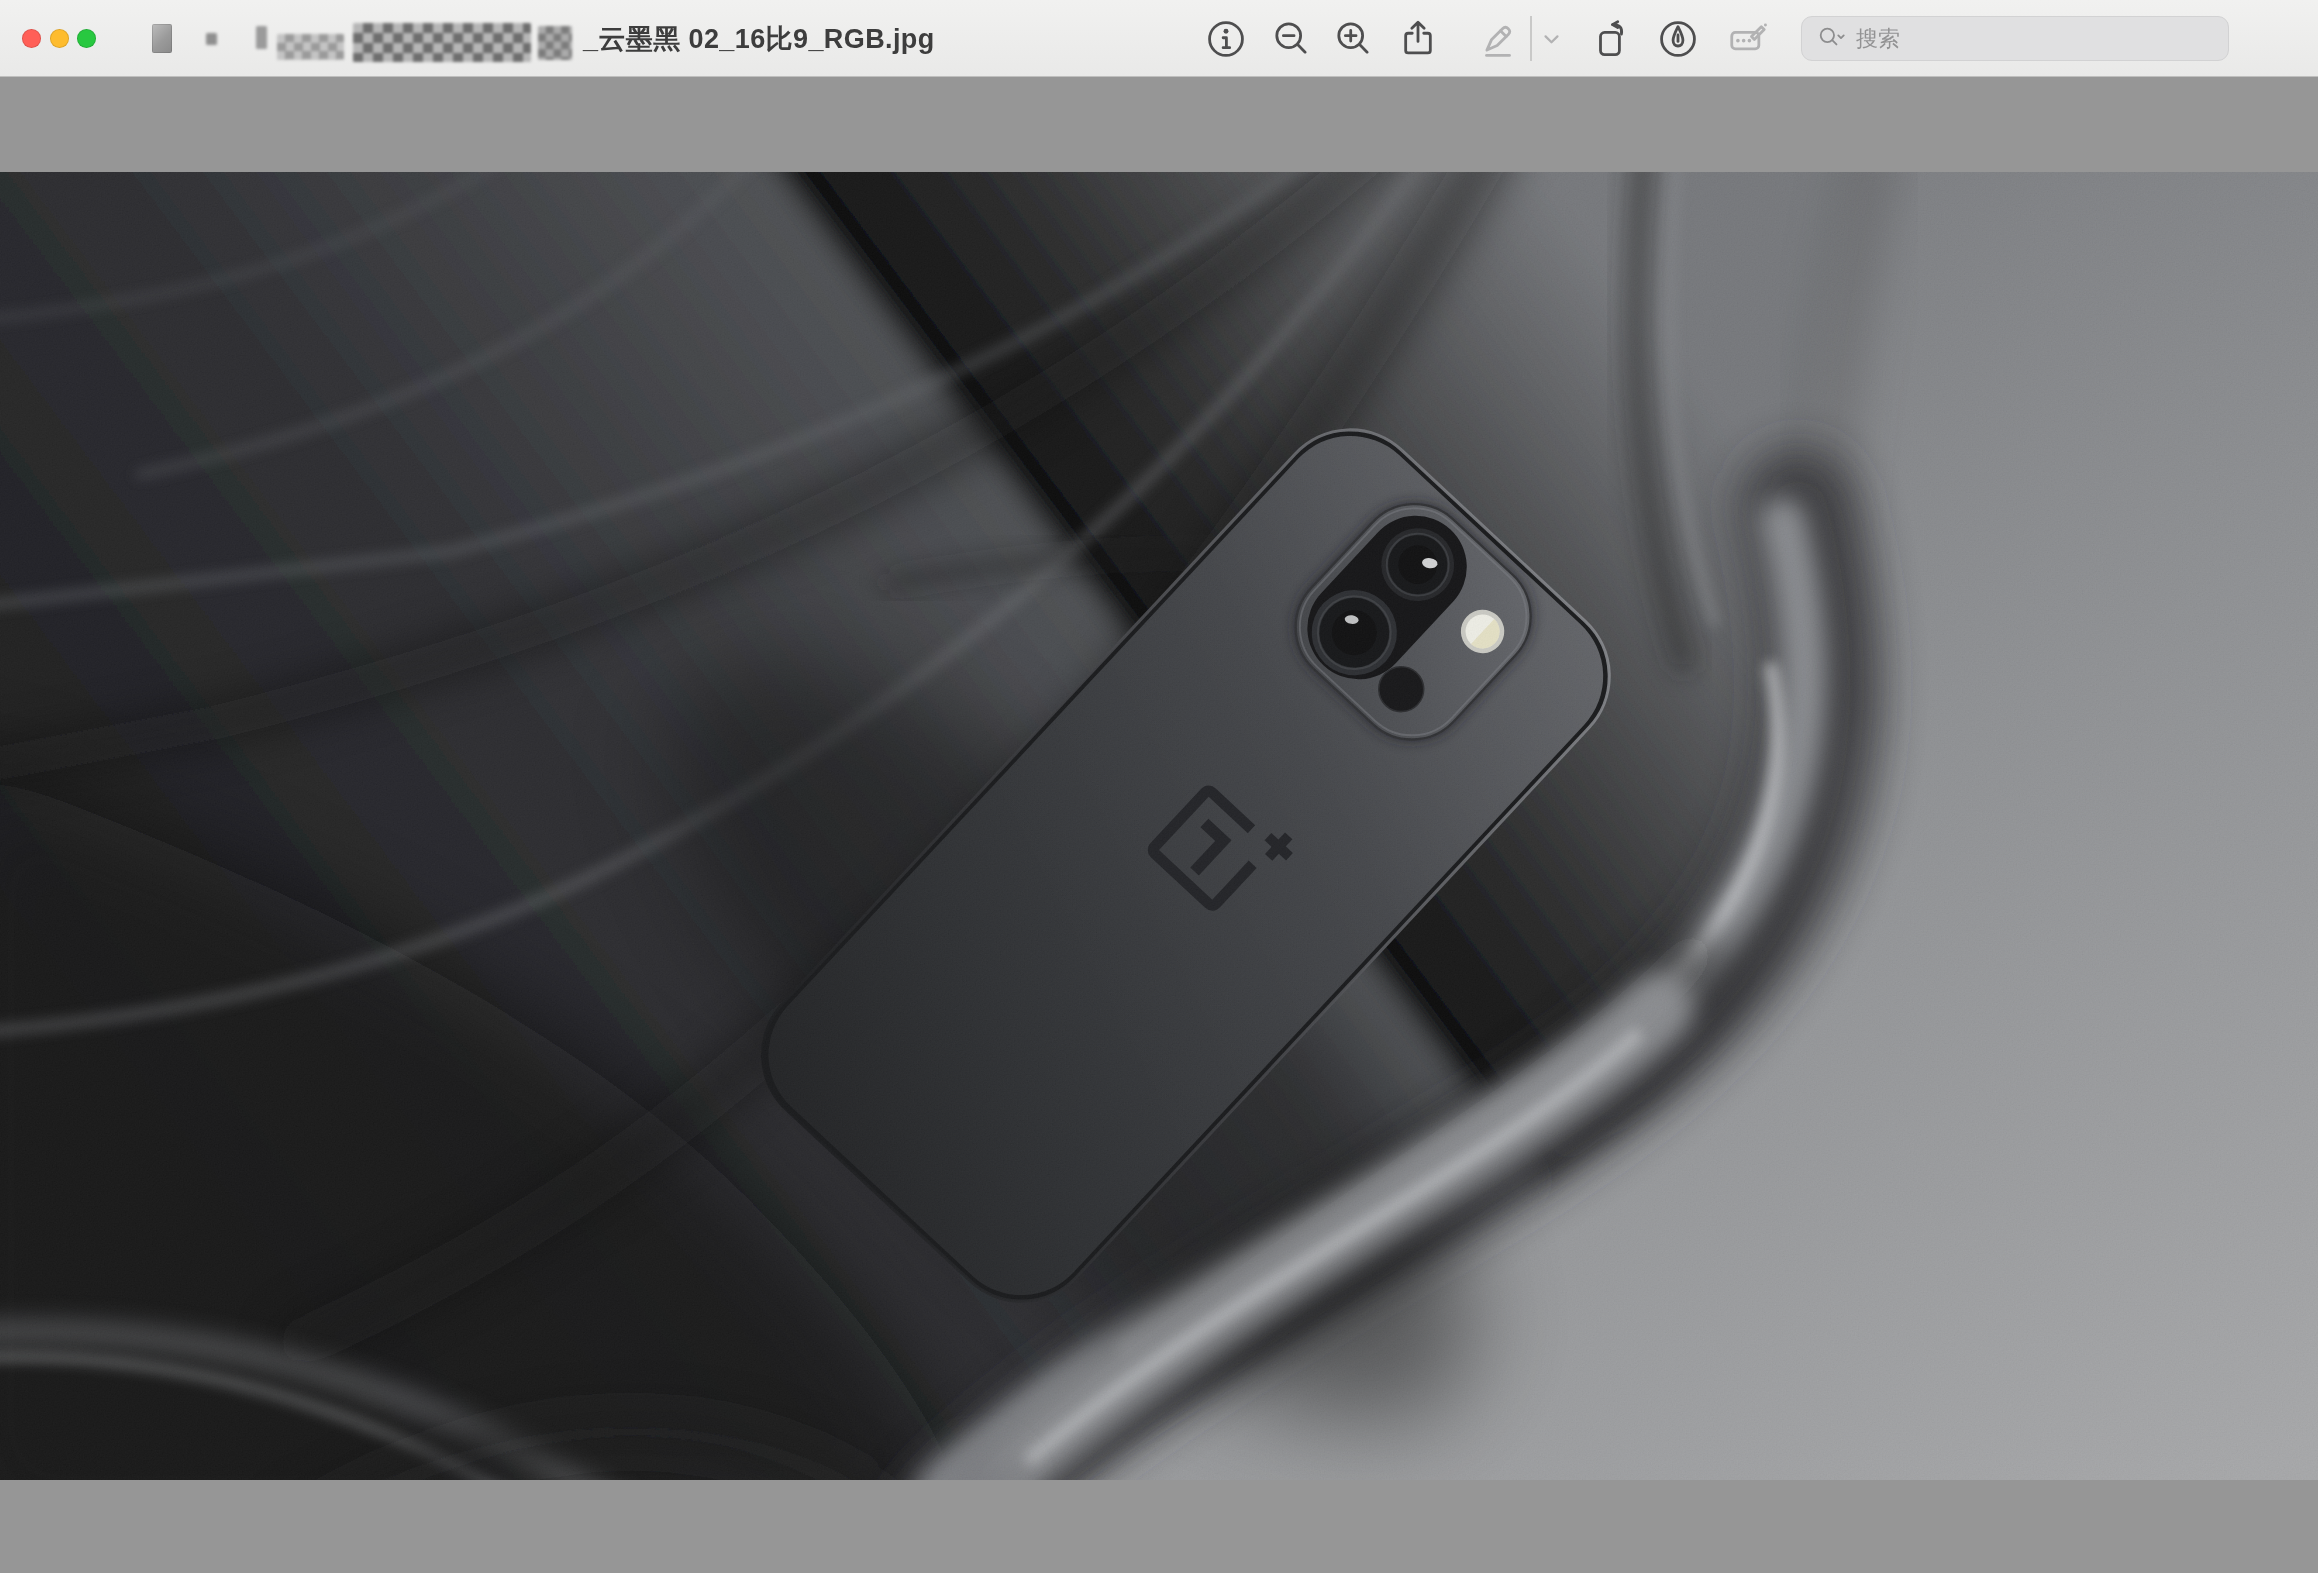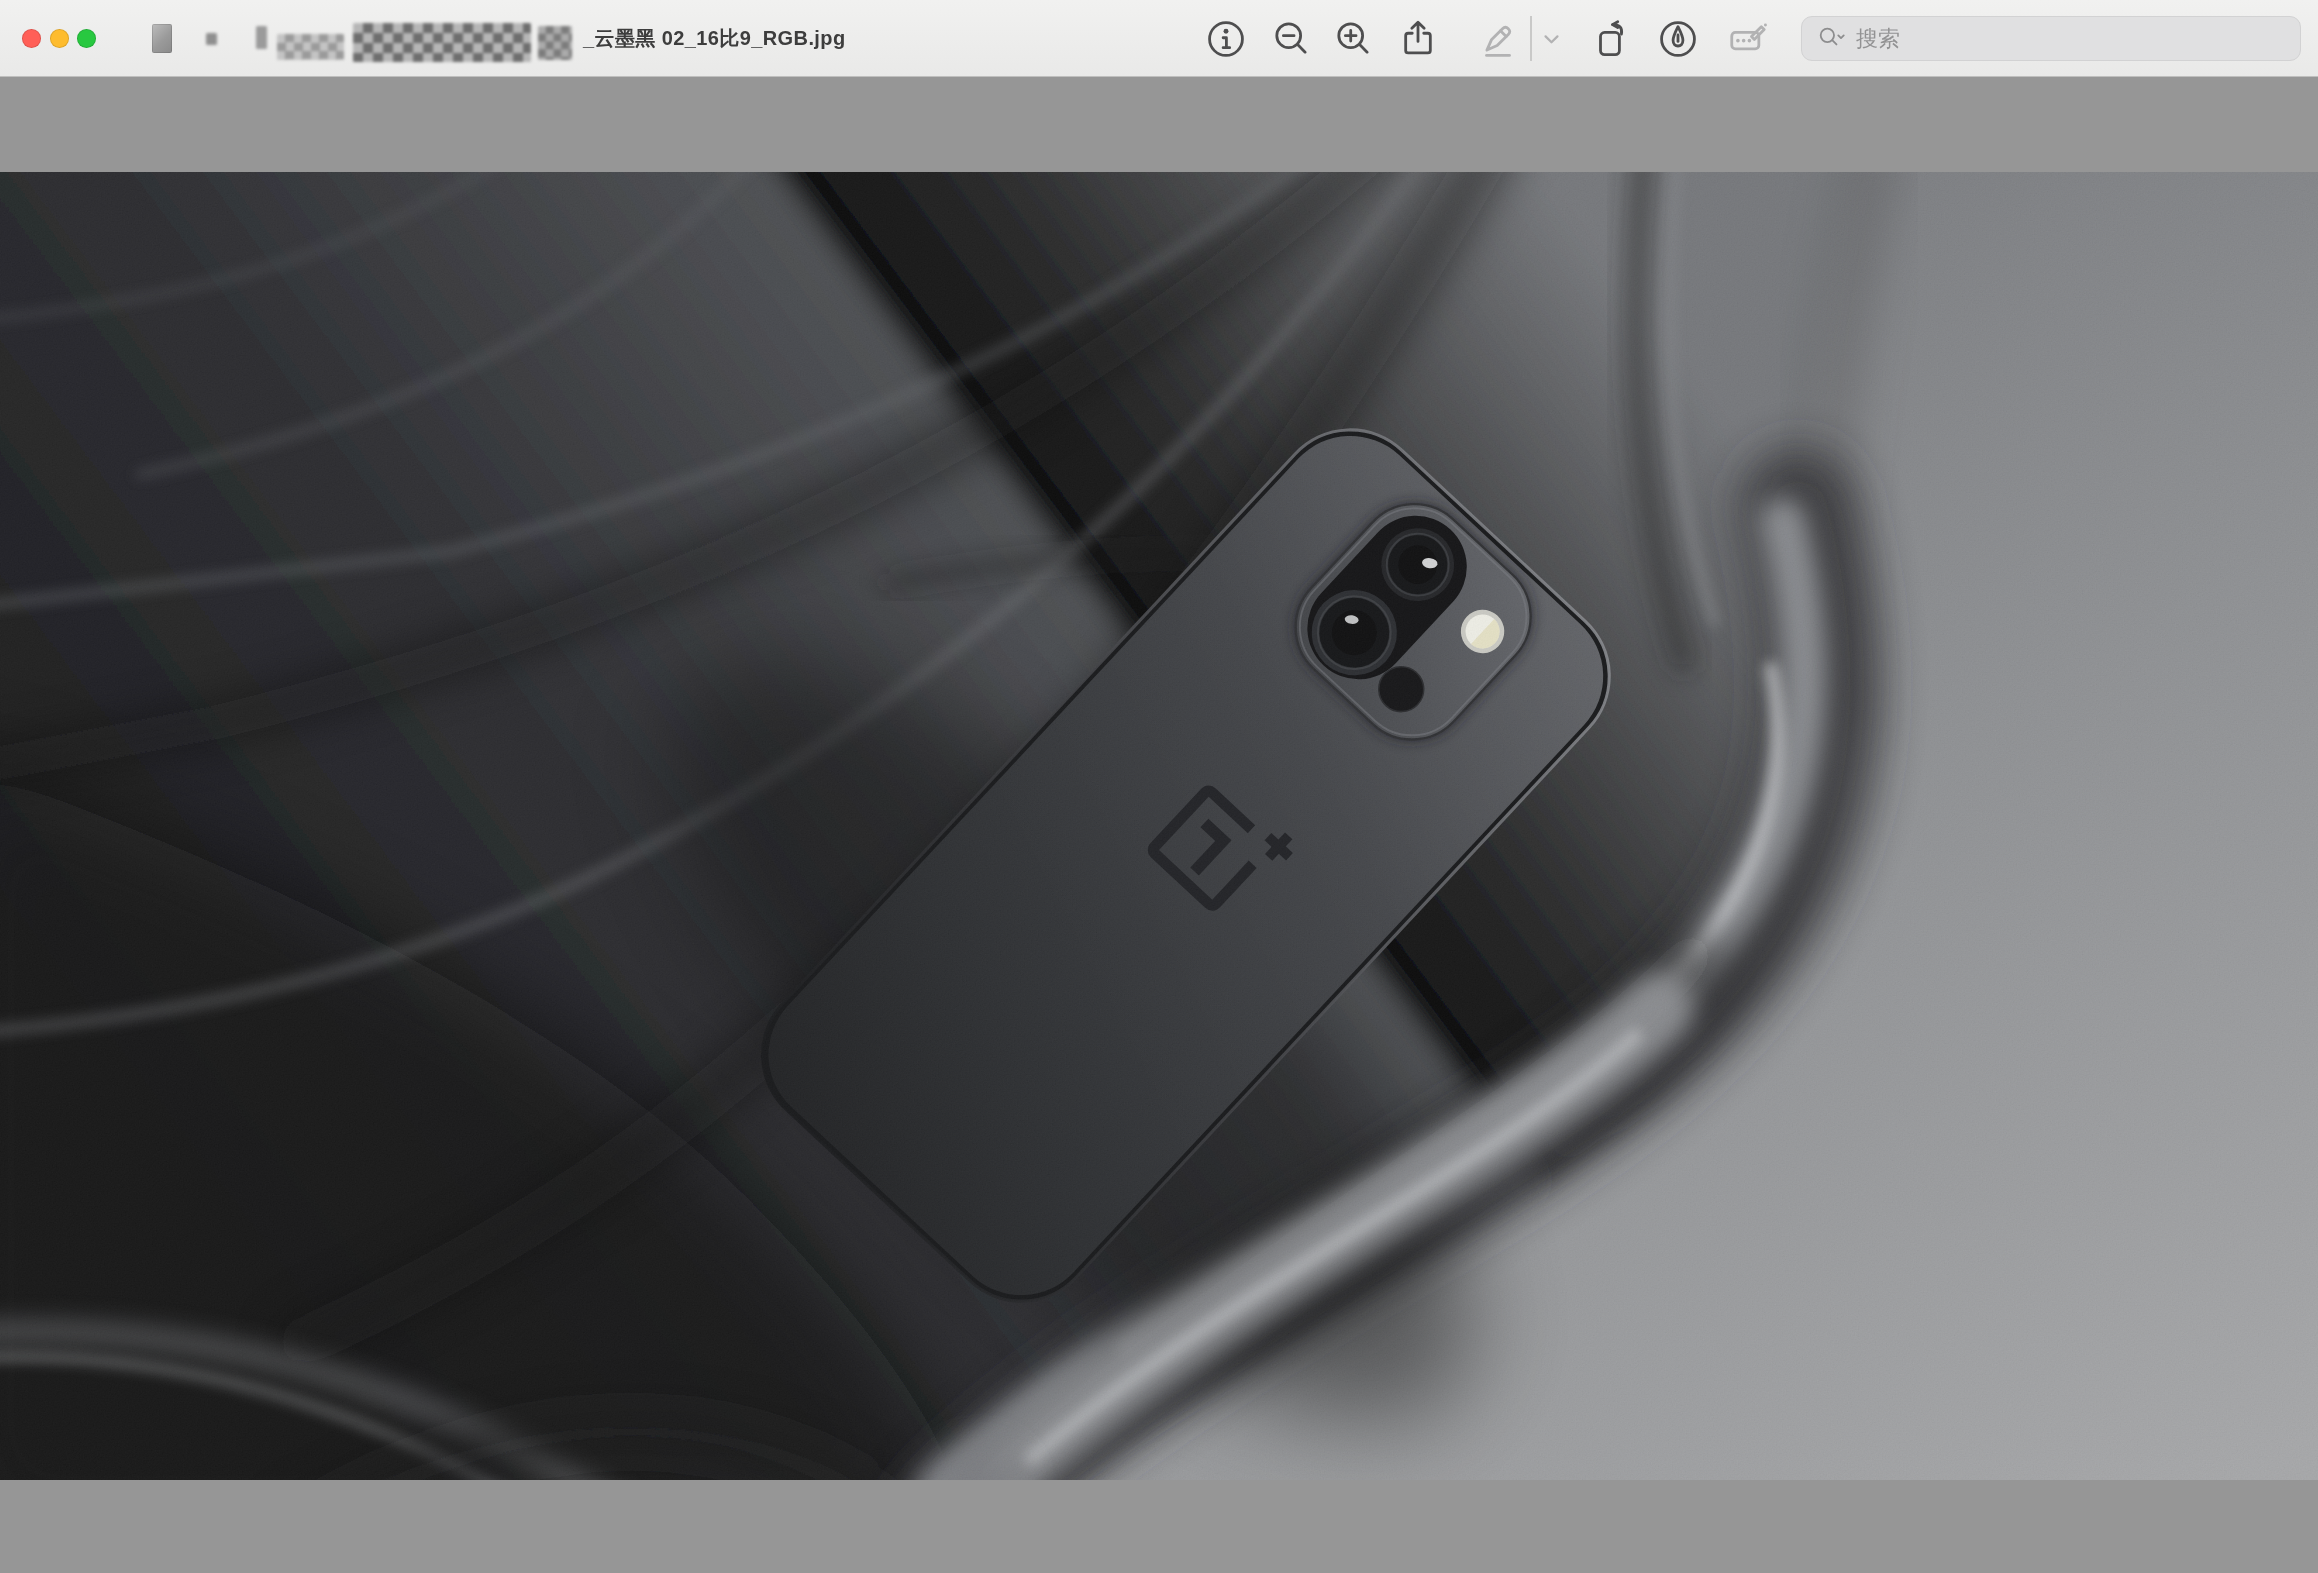--- a/index.html
+++ b/index.html
@@ -23,35 +23,35 @@
   #redact-dot{left:206px;top:33px;width:11px;height:12.4px;background:#8f8f8f;}
   #redact-a{left:256px;top:26px;width:11px;height:23px;background:#9b9b9b;}
   #redact-b{left:277px;top:34px;width:67px;height:26px;
     background:repeating-conic-gradient(#9a9a9a 0% 25%,#c4c4c4 0% 50%) 0 0/17px 17px;}
   #redact-c{left:353px;top:23px;width:178px;height:39px;
     background:repeating-conic-gradient(#6e6e6e 0% 25%,#b6b6b6 0% 50%) 0 0/20px 20px;}
   #redact-d{left:538px;top:26px;width:34px;height:34px;
     background:repeating-conic-gradient(#7c7c7c 0% 25%,#ababab 0% 50%) 0 0/15.5px 15.5px;}
 
   #window-title{position:absolute;left:583px;top:0;height:77px;display:flex;align-items:center;
-    font-size:20px;font-weight:600;color:#3d3d3d;letter-spacing:0.4px;white-space:nowrap;}
+    font-size:27px;font-weight:600;color:#3d3d3d;letter-spacing:0.4px;white-space:nowrap;}
 
   .tb-btn{position:absolute;top:14px;width:50px;height:50px;border:none;background:transparent;
     display:flex;align-items:center;justify-content:center;padding:0;cursor:default;}
   .tb-btn svg{width:46px;height:46px;stroke:#4e4e4f;stroke-width:3.4;fill:none;
     stroke-linecap:round;stroke-linejoin:round;}
   .tb-btn.disabled svg{stroke:#b2b2b3;}
   .tb-btn .fillpart{fill:#4e4e4f;stroke:none;}
   .tb-btn.disabled .fillpart{fill:#b2b2b3;}
   #btn-info{left:1201px;} #btn-zoomout{left:1267px;} #btn-zoomin{left:1329px;}
   #btn-share{left:1393px;} #btn-markup{left:1473px;} #btn-markup-chevron{left:1533px;width:37px;}
   #btn-rotate{left:1587px;} #btn-annotate{left:1653px;} #btn-fillsign{left:1724px;}
   #toolbar-divider{position:absolute;left:1530px;top:15.5px;width:1.5px;height:45px;background:#c9c9c8;}
 
-  #search-field{position:absolute;left:1801px;top:16.3px;width:500px;height:45px;border-radius:11px;
+  #search-field{position:absolute;left:1801px;top:16.3px;width:428px;height:45px;border-radius:11px;
     background:#e0e0e1;border:1.2px solid #d2d2d3;display:flex;align-items:center;padding:0 12.4px;}
   #search-field svg{width:34px;height:34px;stroke:#8d8d8e;stroke-width:3;fill:none;
     stroke-linecap:round;stroke-linejoin:round;flex:0 0 auto;}
   #search-input{flex:1;border:none;background:transparent;outline:none;
     font-size:22px;color:#333;padding:0 0 0 7.7px;font-family:inherit;}
   #search-input::placeholder{color:#929293;}
 
   
   .letterbox{position:absolute;left:0;width:2319px;background:#969696;}
   #letterbox-top{top:79px;height:93px;}

